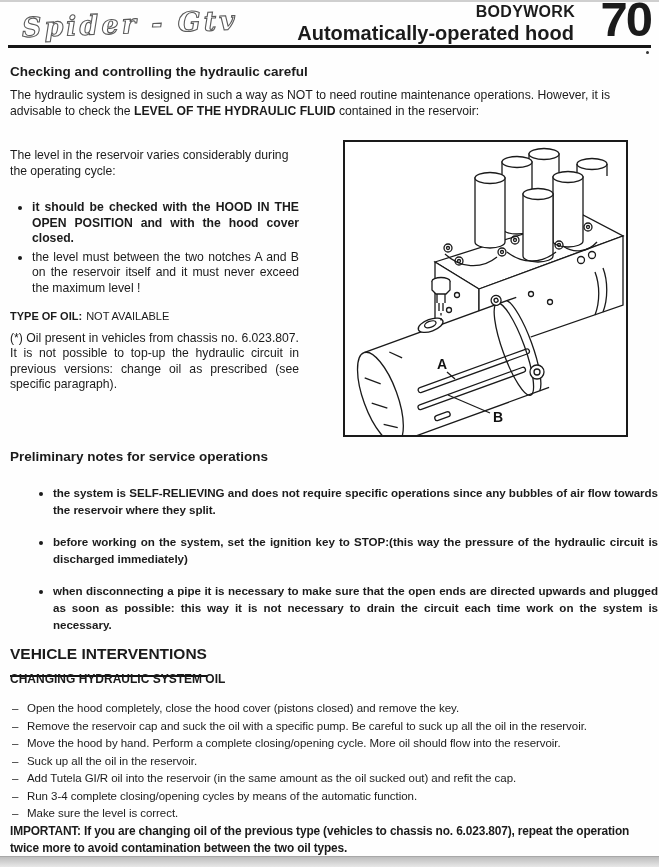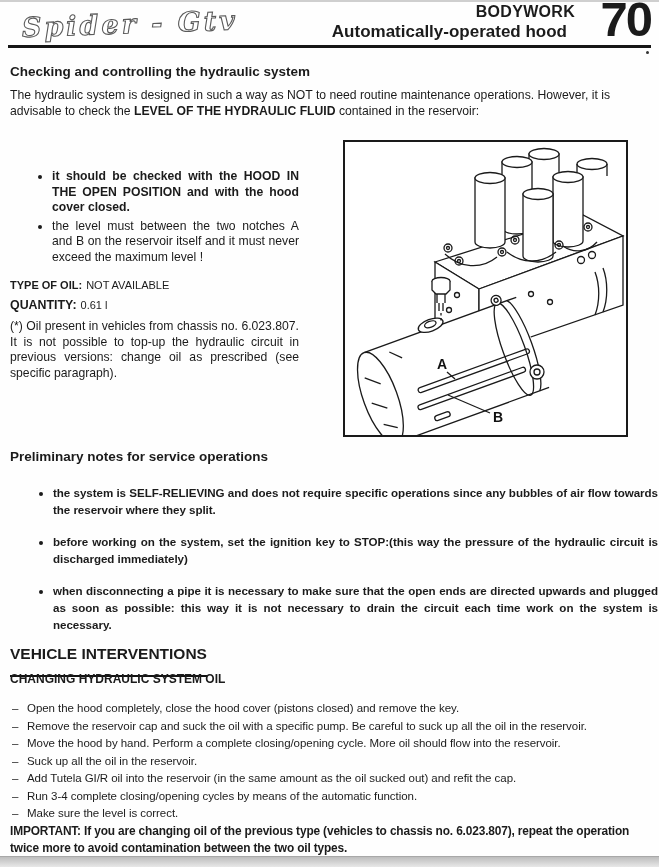--- a/index.html
+++ b/index.html
@@ -13,37 +13,37 @@
 
   
   .logo {
     position:absolute; left:22px; top:8px; width:230px; height:40px;
     font-family:"DejaVu Serif", serif; font-style:italic;
     font-size:27px; letter-spacing:3px; font-weight:bold;
     color:#ffffff; -webkit-text-stroke:1.1px #5a5a5a;
     transform:rotate(-2deg);
   }
   .hdr-section  { position:absolute; right:84px; top:3px;  font-size:16px;   font-weight:bold; letter-spacing:.3px; }
-  .hdr-subtitle { position:absolute; right:92px; top:22px; font-size:17px; font-weight:bold; }
+  .hdr-subtitle { position:absolute; right:85px; top:22px; font-size:20px; font-weight:bold; }
   .hdr-number   { position:absolute; right:8px;  top:-5px; font-size:49px; font-weight:bold; letter-spacing:-2px; line-height:1; }
   .hdr-rule     { position:absolute; left:8px; right:8px; top:45px; height:3px; background:#161616; }
   .rule-dot     { position:absolute; left:646px; top:51px; width:3px; height:3px; background:#333; border-radius:50%; }
 
   
   .h2   { position:absolute; left:10px; font-size:13.5px; font-weight:bold; }
   .body-text { font-size:12.2px; line-height:15.5px; }
   b, .bold { font-weight:bold; }
 
   #checking-title { top:64px; }
   .intro { position:absolute; left:10px; top:88px; width:648px; }
 
   
   .left-col { position:absolute; left:10px; top:148px; width:289px; }
   .check-list { list-style:disc outside; padding-left:22px; margin-top:21px; }
-  .check-list li { text-align:justify; margin-bottom:3px;margin-left:20px; }
+  .check-list li { text-align:justify; margin-bottom:3px; }
   .check-list li.em { font-weight:bold; }
   .oil-line { margin-top:13px; font-size:11px; }
   .oil-line .val { margin-left:4px; font-weight:normal; }
   .qty-line { margin-top:4px; font-size:12.4px; }
   .note { margin-top:6px; text-align:justify; }
 
   
   .figure-box {
     position:absolute; left:343px; top:140px; width:285px; height:297px;
     border:2px solid #1a1a1a; background:#fff;
@@ -84,30 +84,30 @@
 <div class="page">
   <div class="top-hairline"></div>
 
   <div class="logo">Spider - Gtv</div>
   <div class="hdr-section">BODYWORK</div>
   <div class="hdr-subtitle">Automatically-operated hood</div>
   <div class="hdr-number">70</div>
   <div class="hdr-rule"></div>
   <div class="rule-dot"></div>
 
-  <div class="h2" id="checking-title">Checking and controlling the hydraulic system</div>
+  <div class="h2" id="checking-title">Checking and controlling the hydraulic careful</div>
   <p class="intro body-text"><span>The hydraulic system is designed in such a way as NOT to need routine maintenance operations. However, it is advisable to check the </span><b>LEVEL OF THE HYDRAULIC FLUID</b><span> contained in the reservoir:</span></p>
 
   <div class="left-col body-text">
+    <p>The level in the reservoir varies considerably during the operating cycle:</p>
     <ul class="check-list">
       <li class="em">it should be checked with the HOOD IN THE OPEN POSITION and with the hood cover closed.</li>
       <li>the level must between the two notches A and B on the reservoir itself and it must never exceed the maximum level !</li>
     </ul>
     <p class="oil-line"><b>TYPE OF OIL:</b><span class="val">NOT AVAILABLE</span></p>
-    <p class="qty-line"><b>QUANTITY:</b><span class="oil-line val" style="margin-left:4px;">0.61 l</span></p>
     <p class="note">(*) Oil present in vehicles from chassis no. 6.023.807. It is not possible to top-up the hydraulic circuit in previous versions: change oil as prescribed (see specific paragraph).</p>
   </div>
 
   <div class="figure-box">
     <svg width="281" height="293" viewBox="0 0 281 293">
 
       <g>
         <path class="wfill" d="M90,120 L238,73 L278,94 L134,147 Z"></path>
         <path class="wfill" d="M90,120 L134,147 L134,213 L90,187 Z"></path>
         <path class="wfill" d="M134,147 L278,94 L278,163 L134,213 Z"></path>

